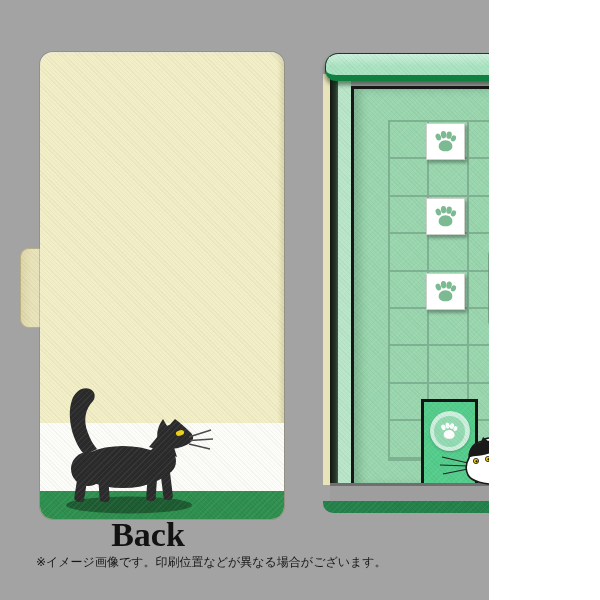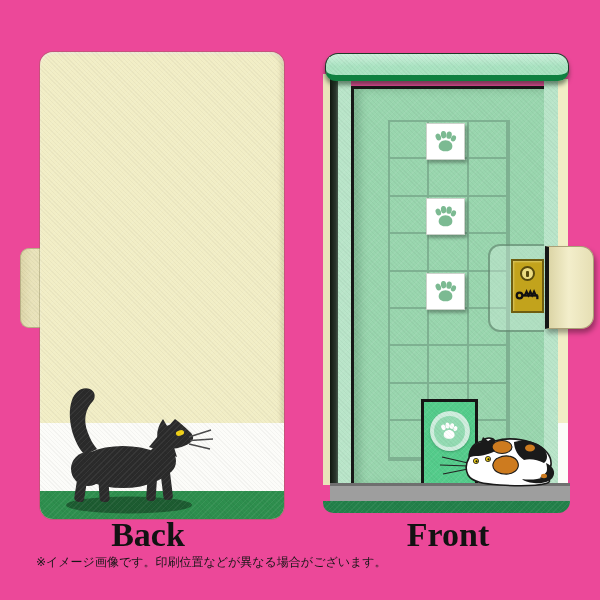--- a/index.html
+++ b/index.html
@@ -4,21 +4,21 @@
 <style>
   :root{
     --cream:#f2eec6; --cream-edge:#e9e3ba; --back-white-band:#fcfcf9; --back-green-band:#2e8f4e;
     --cat-black:#2b2b2b; --eye-yellow:#f2d215; --shadow-green:#1d5c31;
     --awning-green:#a9e3c1; --awning-dark:#0f8040; --jamb-green:#b9e5c9; --door-green:#99d6ae;
     --grid-green:#7aab8d; --paw-green:#7cba92; --cat-door-green:#54cc8b;
     --threshold-gray:#9e9e9e; --base-green:#23814a; --lock-gold:#c2a31c;
     --calico-orange:#cd7b1f; --ink:#161616;
   }
   html,body{margin:0;padding:0;background:#fff;}
-  #stage{position:relative;width:600px;height:600px;background:#ec4899;overflow:hidden;
+  #stage{position:relative;width:489px;height:600px;background:#a3a3a3;overflow:hidden;
          font-family:"DejaVu Sans","Liberation Sans",sans-serif;}
   .abs{position:absolute;}
   
   .tex::after{content:"";position:absolute;inset:0;pointer-events:none;border-radius:inherit;
     background:
       repeating-linear-gradient(45deg, rgba(0,0,0,.035) 0 1px, rgba(0,0,0,0) 1px 3px),
       repeating-linear-gradient(-45deg, rgba(255,255,255,.06) 0 1px, rgba(255,255,255,0) 1px 4px);}
   
   .back-tab{left:20px;top:248px;width:24px;height:78px;background:var(--cream-edge);
     border:1px solid #b8ae85;border-right:none;border-radius:9px 0 0 9px;
@@ -193,18 +193,17 @@
     <div class="keyhole"></div>
     <svg class="key-svg" viewBox="0 0 26 16">
       <circle cx="4.5" cy="9" r="3" fill="none" stroke="#111" stroke-width="2.4"></circle>
       <path d="M7.5,9 L24,9" stroke="#111" stroke-width="2.6" fill="none"></path>
       <path d="M10,9 L12,4.5 L14,9 L16,4.5 L18,9 L20,4.5 L22,9" stroke="#111" stroke-width="2" fill="none"></path>
       <path d="M23.5,9 L23.5,13" stroke="#111" stroke-width="2.4"></path>
     </svg>
   </div>
 
   <div class="abs view-label" id="back-label">Back</div>
-  <div class="abs view-label" id="front-label">Front</div>
   <div class="abs caption">
     <div>※イメージ画像です。印刷位置などが異なる場合がございます。</div>
   </div>
 
 </div>
 
 </body></html>

